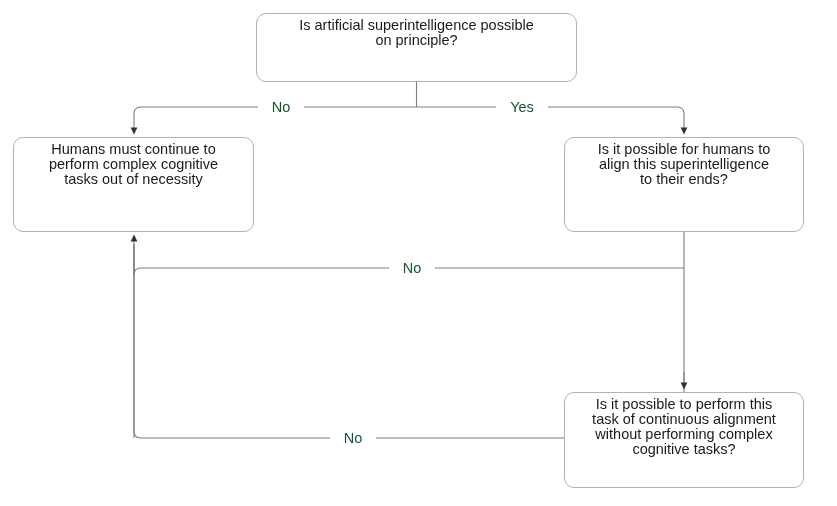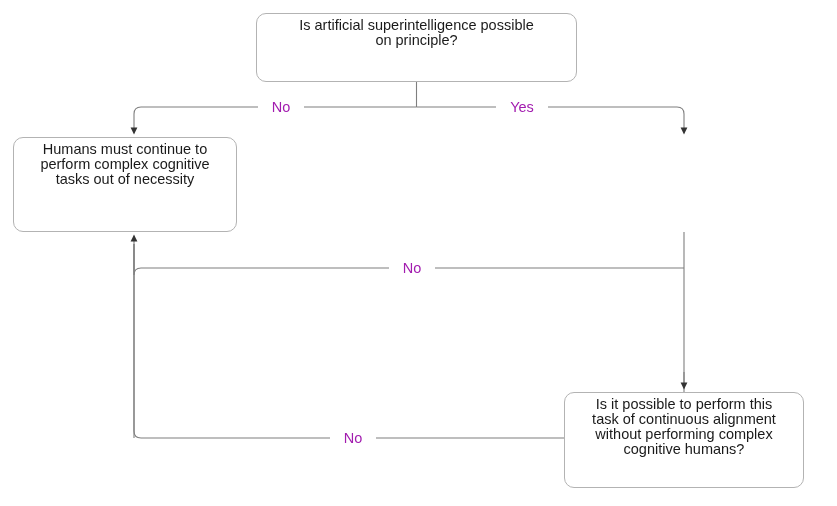--- a/index.html
+++ b/index.html
@@ -36,21 +36,21 @@
     text-align: center;
     color: #1a1a1a;
     font-size: 14.5px;
     line-height: 15px;
     padding: 4px 10px;
     white-space: pre-line;
   }
   .edge-label {
     position: absolute;
     background: #ffffff;
-    color: #a21caf;
+    color: #14532d;
     font-size: 14.5px;
     line-height: 21px;
     text-align: center;
     white-space: pre-line;
     padding: 0 4px;
   }
   .edge-label.multiline {
     padding: 0 2px;
   }
 </style>
@@ -84,32 +84,37 @@
 
       <path d="M 134 438 L 134 238" marker-end="url(#arrow)"></path>
     </g>
   </svg>
 
   <div class="node" style="left:256px; top:13px; width:321px; height:69px;">
     <span>Is artificial superintelligence possible
 on principle?</span>
   </div>
 
-  <div class="node" style="left:13px; top:137px; width:224px; height:95px;">
+  <div class="node" style="left:13px; top:137px; width:241px; height:95px;">
     <span>Humans must continue to
 perform complex cognitive
 tasks out of necessity</span>
   </div>
 
+  <div class="node" style="left:564px; top:137px; width:240px; height:95px;">
+    <span>Is it possible for humans to
+align this superintelligence
+to their ends?</span>
+  </div>
 
   <div class="node" style="left:564px; top:392px; width:240px; height:96px;">
     <span>Is it possible to perform this
 task of continuous alignment
 without performing complex
-cognitive humans?</span>
+cognitive tasks?</span>
   </div>
 
   <div class="edge-label" style="left:258px; top:97px; width:38px;">No</div>
 
   <div class="edge-label" style="left:496px; top:97px; width:44px;">Yes</div>
 
   <div class="edge-label" style="left:389px; top:258px; width:38px;">No</div>
 
 
   <div class="edge-label" style="left:330px; top:428px; width:38px;">No</div>

